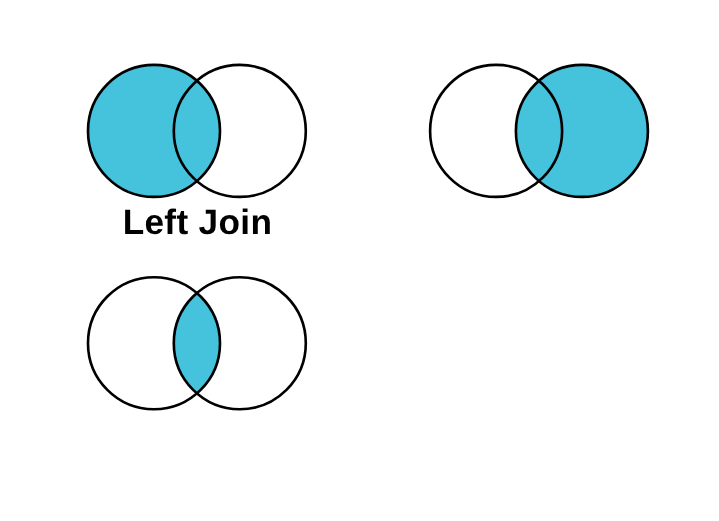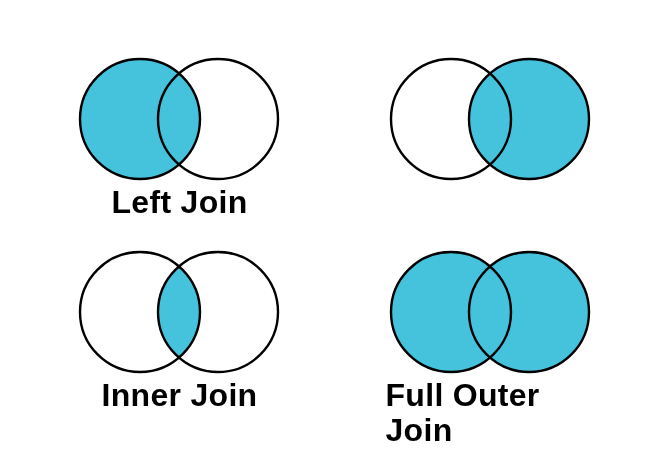--- a/index.html
+++ b/index.html
@@ -43,20 +43,21 @@
     display: block;
     width: 206px;
     height: 130px;
   }
   .caption {
     margin-top: 0px;
     font-size: 32px;
     font-weight: bold;
     line-height: 35px;
     color: #000000;
+    text-align: center;
     max-width: 210px;
     letter-spacing: 0.3px;
   }
 </style>
 </head>
 <body>
 
 <div class="grid">
 
   <div class="panel col-left row-top">
@@ -83,29 +84,17 @@
   <div class="panel col-left row-bottom">
     <div class="inner">
       <svg class="venn" viewBox="0 0 206 130">
           <clipPath id="clip-venn-2">
             <circle cx="63" cy="64" r="60" fill="none" stroke="none"></circle>
           </clipPath>
           <circle cx="141" cy="64" r="60" fill="#45C2DC" stroke="none" clip-path="url(#clip-venn-2)"></circle>
           <circle cx="63" cy="64" r="60" fill="none" stroke="#000000" stroke-width="2.4"></circle>
           <circle cx="141" cy="64" r="60" fill="none" stroke="#000000" stroke-width="2.4"></circle>
         </svg>
-      <div class="caption">Inner Join</div>
     </div>
   </div>
 
-  <div class="panel col-right row-bottom">
-    <div class="inner">
-      <svg class="venn" viewBox="0 0 206 130">
-          <circle cx="63" cy="64" r="60" fill="#45C2DC" stroke="none"></circle>
-          <circle cx="141" cy="64" r="60" fill="#45C2DC" stroke="none"></circle>
-          <circle cx="63" cy="64" r="60" fill="none" stroke="#000000" stroke-width="2.4"></circle>
-          <circle cx="141" cy="64" r="60" fill="none" stroke="#000000" stroke-width="2.4"></circle>
-        </svg>
-      <div class="caption">Full Outer Join</div>
-    </div>
-  </div>
 
 </div>
 
 </body></html>

